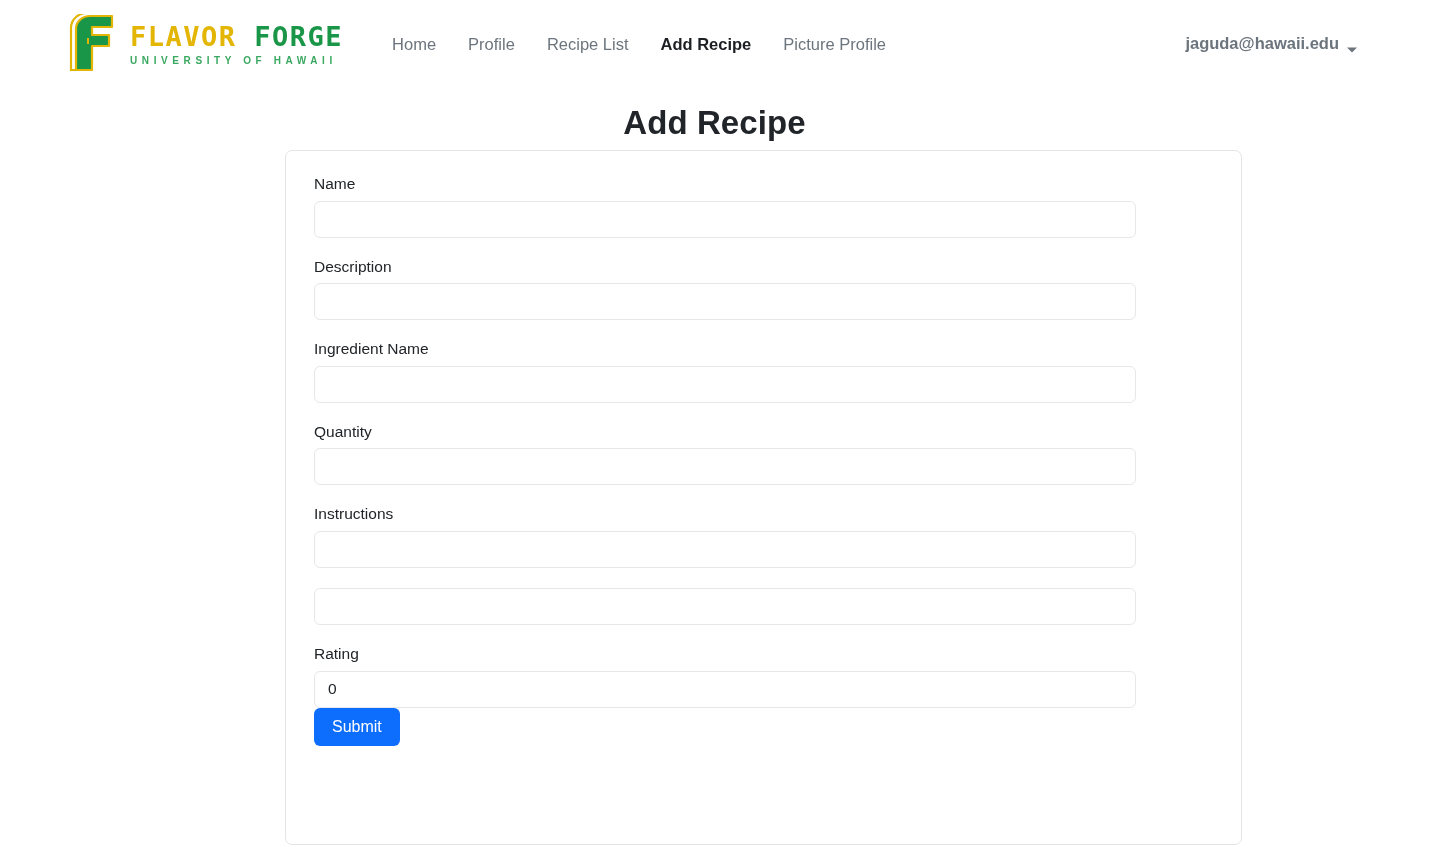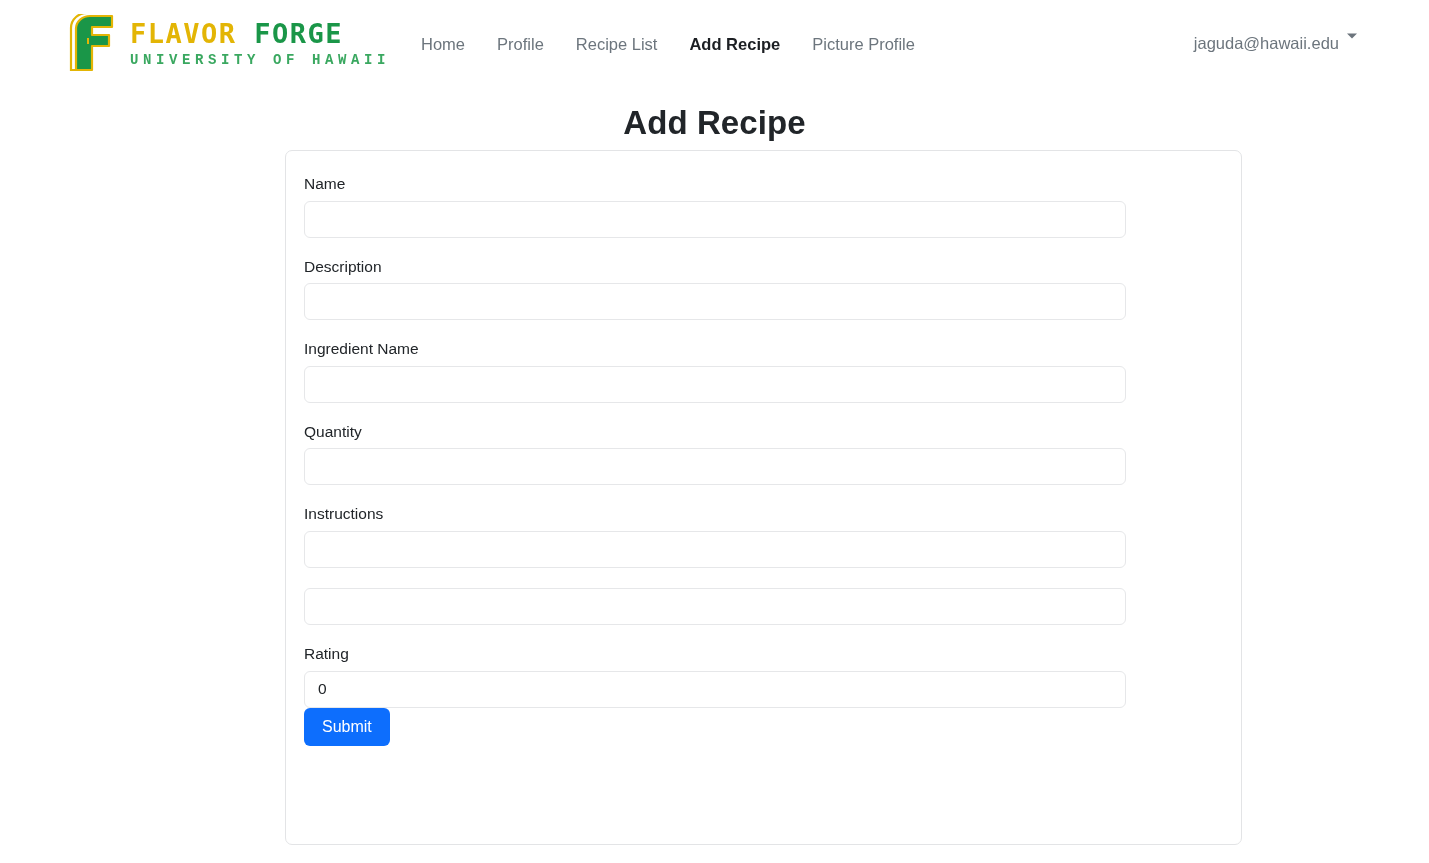--- a/index.html
+++ b/index.html
@@ -22,21 +22,21 @@
     align-items: center;
     padding: 0 24px 0 68px;
     box-sizing: border-box;
     background: #ffffff;
     position: relative;
   }
   .brand {
     display: flex;
     align-items: center;
     text-decoration: none;
-    margin-right: 18px;
+    margin-right: 36px;
   }
   .brand-mark {
     width: 48px;
     height: 58px;
     margin-right: 14px;
     flex: none;
   }
   .brand-text {
     display: flex;
     flex-direction: column;
@@ -47,22 +47,22 @@
     font-family: "DejaVu Sans Mono", monospace;
     font-size: 27px;
     font-weight: bold;
     letter-spacing: 1.5px;
     line-height: 1;
     white-space: nowrap;
   }
   .brand-flavor { color: #e3b505; }
   .brand-forge  { color: #1a9648; }
   .brand-sub {
-    font-family: Liberation Mono, monospace;
-    font-size: 14px;
+    font-family: Liberation Sans, sans-serif;
+    font-size: 10px;
     font-weight: bold;
     letter-spacing: 4.6px;
     color: #3aa860;
     margin-top: 5px;
     white-space: nowrap;
   }
 
   .nav-links {
     display: flex;
     align-items: flex-end;
@@ -81,25 +81,26 @@
     color: #1c1f23;
     font-weight: 600;
   }
 
   .nav-user {
     position: absolute;
     right: 72px;
     top: 50%;
     transform: translateY(-50%);
     display: flex;
-    align-items: flex-start;
+    align-items: flex-end;
     font-size: 16.5px;
     color: #6c757d;
     cursor: pointer;
     white-space: nowrap;
+    font-weight: bold;
   }
   .caret {
     display: inline-block;
     width: 0;
     height: 0;
     margin-left: 8px;
     border-left: 5px solid transparent;
     border-right: 5px solid transparent;
     border-top: 5.5px solid #6c757d;
   }
@@ -117,21 +118,21 @@
   .card {
     position: absolute;
     left: 285px;
     top: 150px;
     width: 957px;
     height: 695px;
     box-sizing: border-box;
     border: 1px solid #e3e4e6;
     border-radius: 7px;
     background: #ffffff;
-    padding: 24px 18px 0 18px;
+    padding: 24px 18px 0 28px;
   }
 
   .form-group { margin-bottom: 20px; }
   .form-group.rating { margin-bottom: 0; }
 
   .form-label {
     display: block;
     font-size: 15.5px;
     color: #212529;
     margin-bottom: 7px;

